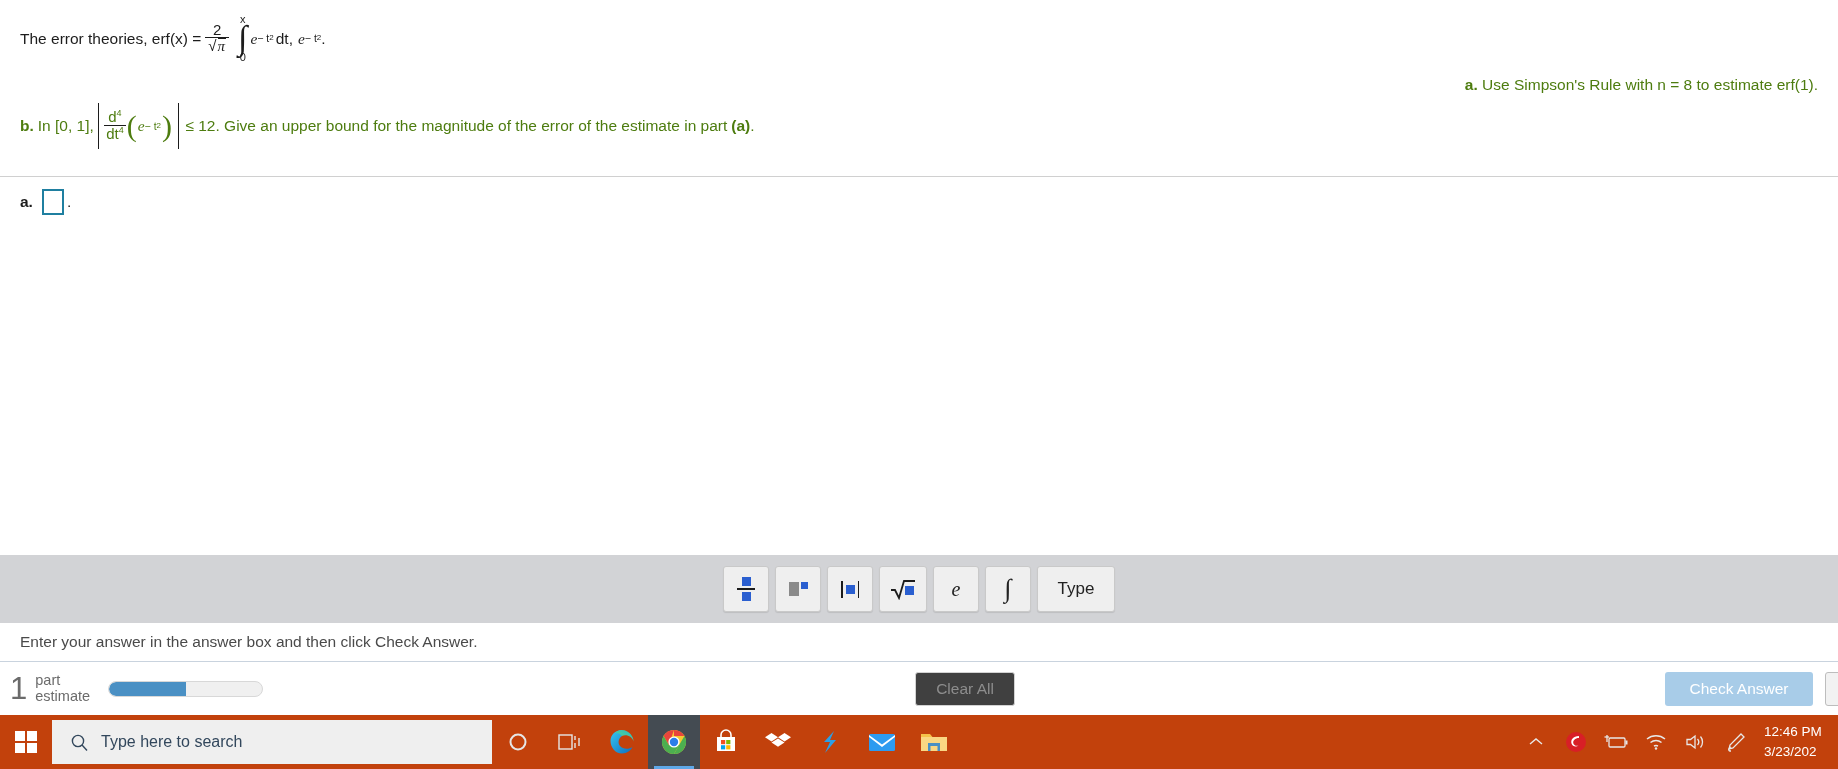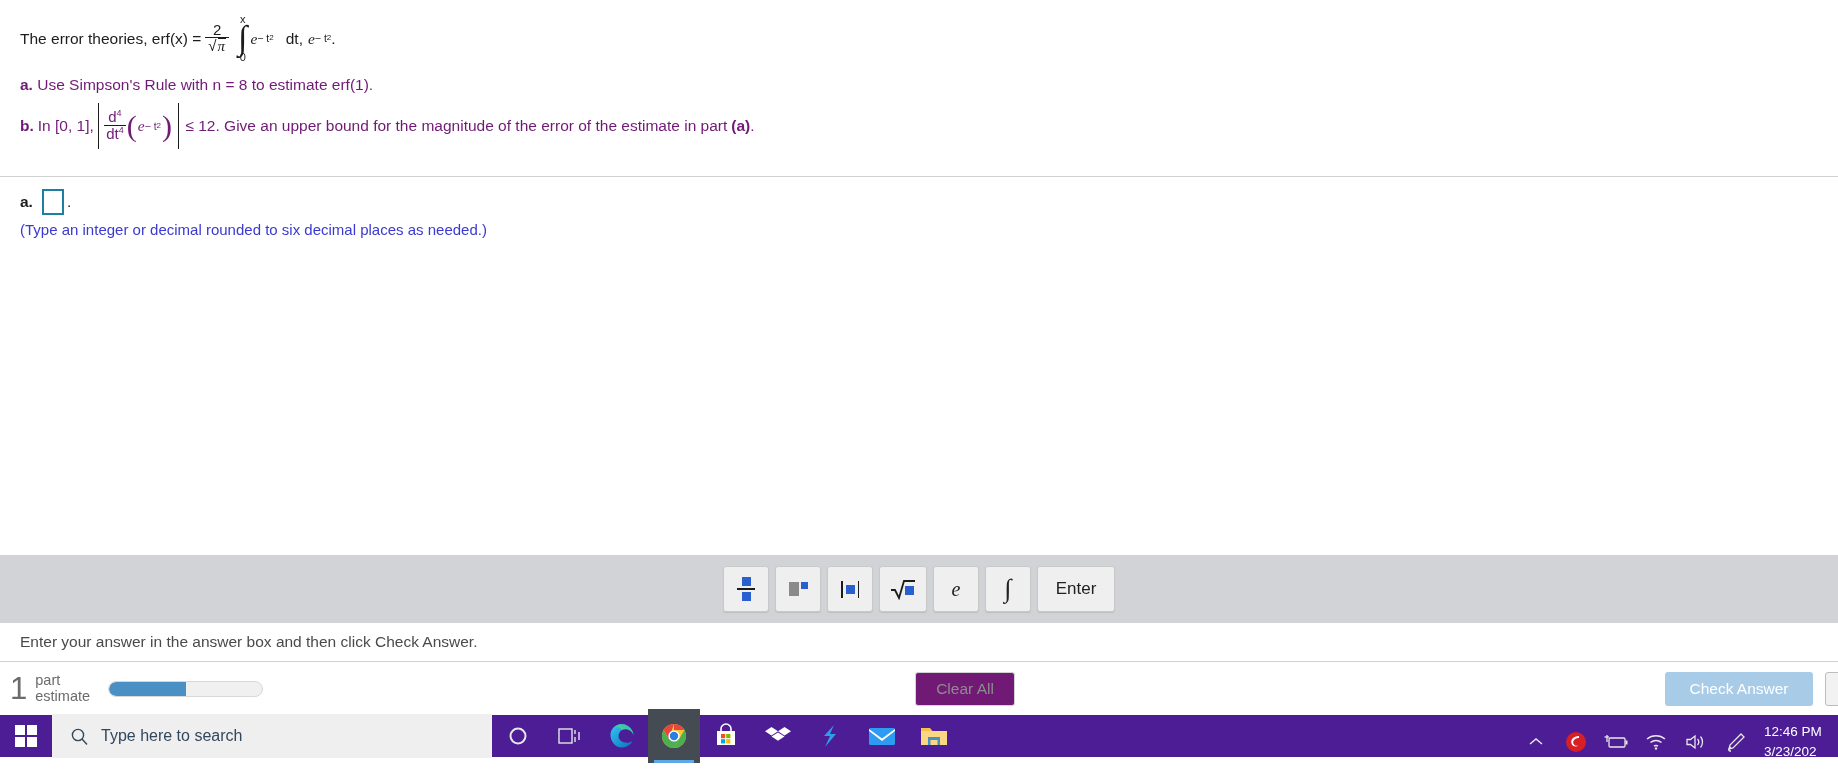--- a/index.html
+++ b/index.html
@@ -64,21 +64,21 @@
   }
   .sup { font-size: 10.5px; vertical-align: super; }
   .sqrtpi {
     display: inline-block;
     border-top: 1.2px solid #1c1c1c;
     padding: 0 1px 0 0;
     margin-left: 1px;
   }
 
   .parts { margin-top: 13px; }
-  .part-line { font-size: 15.5px; color: #701a75; margin-bottom: 4px; white-space: nowrap; }
+  .part-line { font-size: 15.5px; color: #4d7c0f; margin-bottom: 4px; white-space: nowrap; text-align: right; }
   .part-line.b { display: flex; align-items: center; margin-top: 9px; }
   .bold { font-weight: bold; }
 
   .absbars {
     display: inline-flex;
     align-items: stretch;
     margin: 0 4px;
     height: 46px;
   }
   .bar { width: 1.4px; background: #1c1c1c; }
@@ -230,21 +230,21 @@
   }
   .progress-fill {
     height: 100%;
     background: #4a90c4;
     border-radius: 9px 0 0 9px;
   }
   .clear-all {
     position: absolute;
     left: 915px;
     width: 100px; height: 34px;
-    background: #701a75;
+    background: #404040;
     border: 1px solid #d3d3d3;
     border-radius: 3px;
     color: #8d8d8d;
     font-size: 15.5px;
     display: flex; align-items: center; justify-content: center;
     cursor: pointer;
   }
   .check-answer {
     position: absolute;
     left: 1665px;
@@ -263,22 +263,22 @@
     width: 30px; height: 34px;
     background: #f2f2f2;
     border: 1px solid #bdbdbd;
     border-radius: 3px;
   }
 
   
   .taskbar {
     position: absolute;
     left: 0; top: 715px;
-    width: 1838px; height: 42px;
-    background: #4c1d95;
+    width: 1838px; height: 54px;
+    background: #c2410c;
     display: flex;
     align-items: center;
   }
   .start-btn {
     width: 52px; height: 54px;
     display: flex; align-items: center; justify-content: center;
     cursor: pointer;
   }
   .win-logo {
     display: grid;
@@ -353,21 +353,21 @@
         </span>
       </span>
       <span class="intg">
         <span class="lim">x</span>
         <span class="sign">∫</span>
         <span class="lim">0</span>
       </span>
       <span class="mi">e</span>
         <span class="sup">− t</span>
         <span class="sup" style="font-size:8px">2</span>
-      <span style="margin-left:12px">dt,</span>
+      <span style="margin-left:2px">dt,</span>
       <span class="mi" style="margin-left:5px">e</span>
         <span class="sup">− t</span>
         <span class="sup" style="font-size:8px">2</span>
       <span>.</span>
     </div>
 
     <div class="parts">
       <div class="part-line">
         <span class="bold">a.</span>
         <span>Use Simpson's Rule with n = 8 to estimate erf(1).</span>
@@ -399,21 +399,20 @@
   </div>
 
   <div class="divider" style="top:176px;"></div>
 
   <div class="answer-area">
     <div class="ans-line">
       <span class="bold" style="margin-right:4px">a.</span>
       <input class="ansbox" type="text" placeholder="" style="">
       <span>.</span>
     </div>
-    <div class="hint">(Type an integer or decimal rounded to six decimal places as needed.)</div>
   </div>
 
   <div class="palette">
     <div class="pbtn">
       <span class="ico-frac">
         <span class="blue-sq"></span>
         <span class="ln"></span>
         <span class="blue-sq"></span>
       </span>
     </div>
@@ -437,21 +436,21 @@
           <rect x="15" y="8" width="9" height="9" fill="#2a5fd0"></rect>
         </svg>
       </span>
     </div>
     <div class="pbtn">
       <span class="ico-e">e</span>
     </div>
     <div class="pbtn">
       <span class="ico-int">∫</span>
     </div>
-    <div class="pbtn more">Enter</div>
+    <div class="pbtn more">Type</div>
   </div>
 
   <div class="instr">
     <span>Enter your answer in the answer box and then click Check Answer.</span>
   </div>
   <div class="instr-rule"></div>
 
   <div class="actionbar">
     <div class="parts-remaining">
       <span class="pr-num">1</span>

